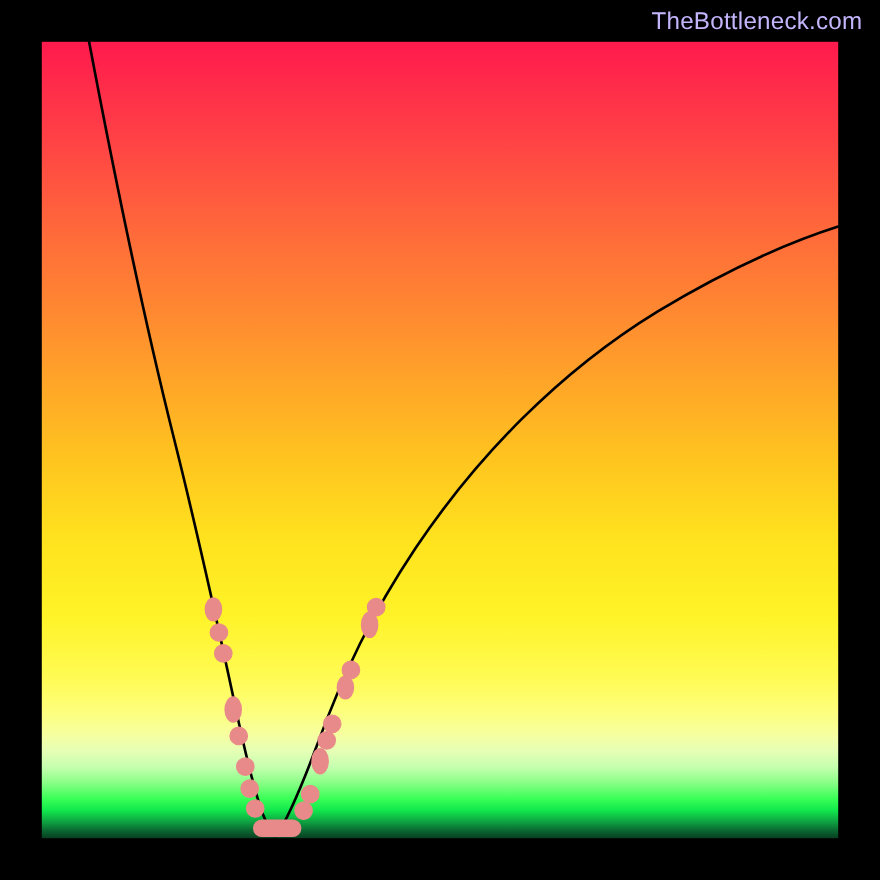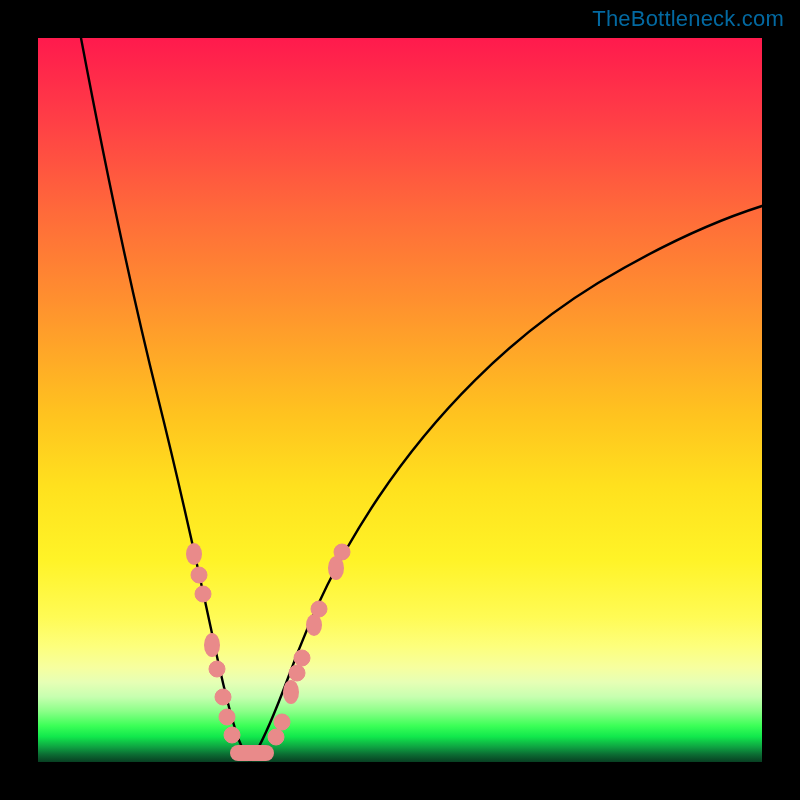--- a/index.html
+++ b/index.html
@@ -45,21 +45,21 @@
       #11e84c 96.5%,
       #0e9f41 98%,
       #0b6a32 99%,
       #083f22 100%
     );
   }
   .watermark {
     position: absolute;
     top: 6px;
     right: 16px;
-    color: #0369a1;
+    color: #c4b5fd;
     font-size: 22px;
     font-weight: 500;
     letter-spacing: 0.2px;
   }
   svg.curves {
     position: absolute;
     left: 0;
     top: 0;
     width: 724px;
     height: 724px;

